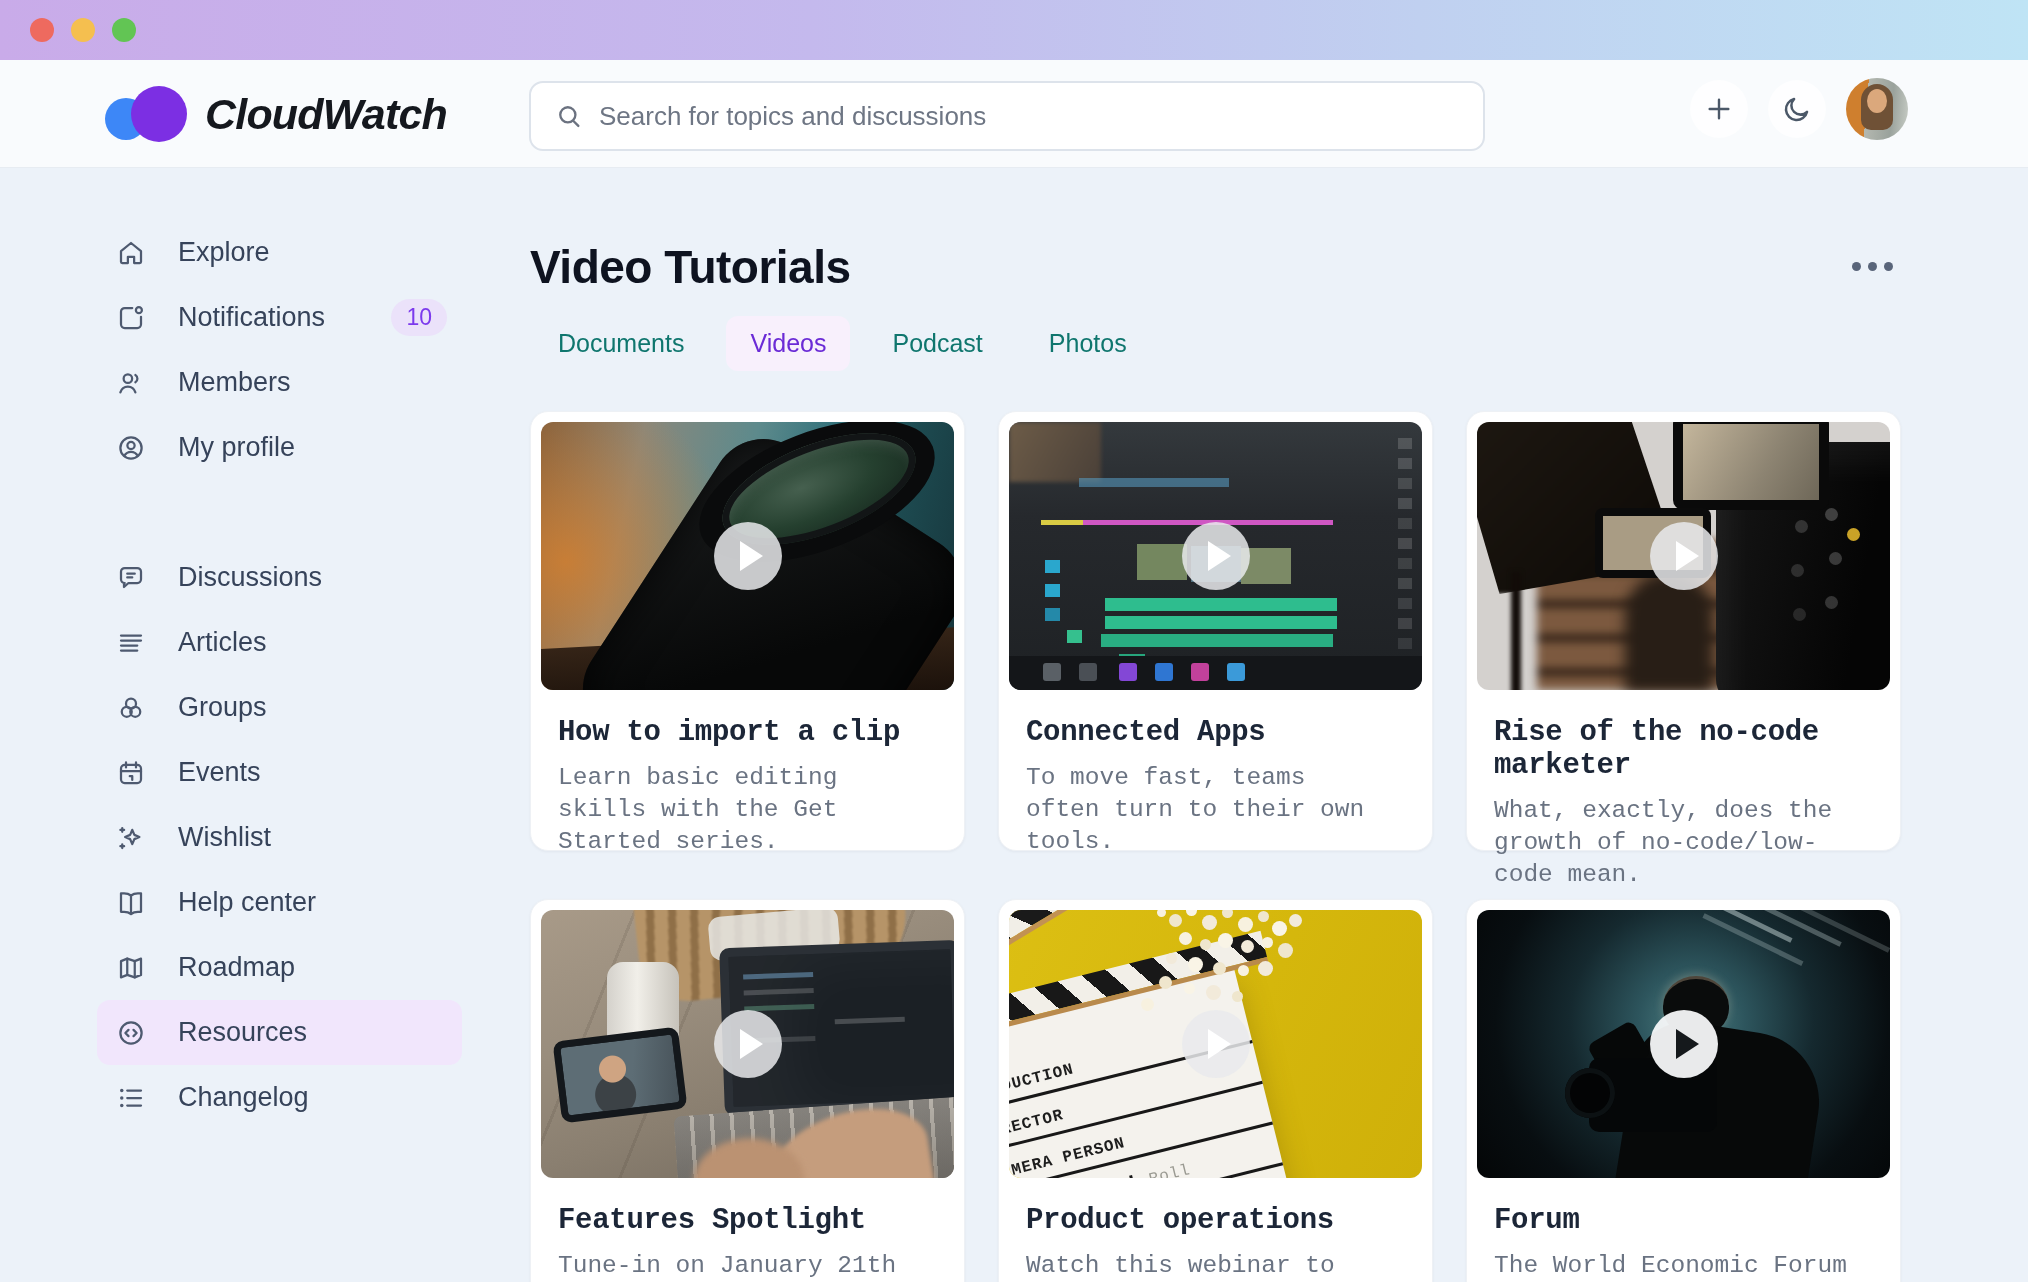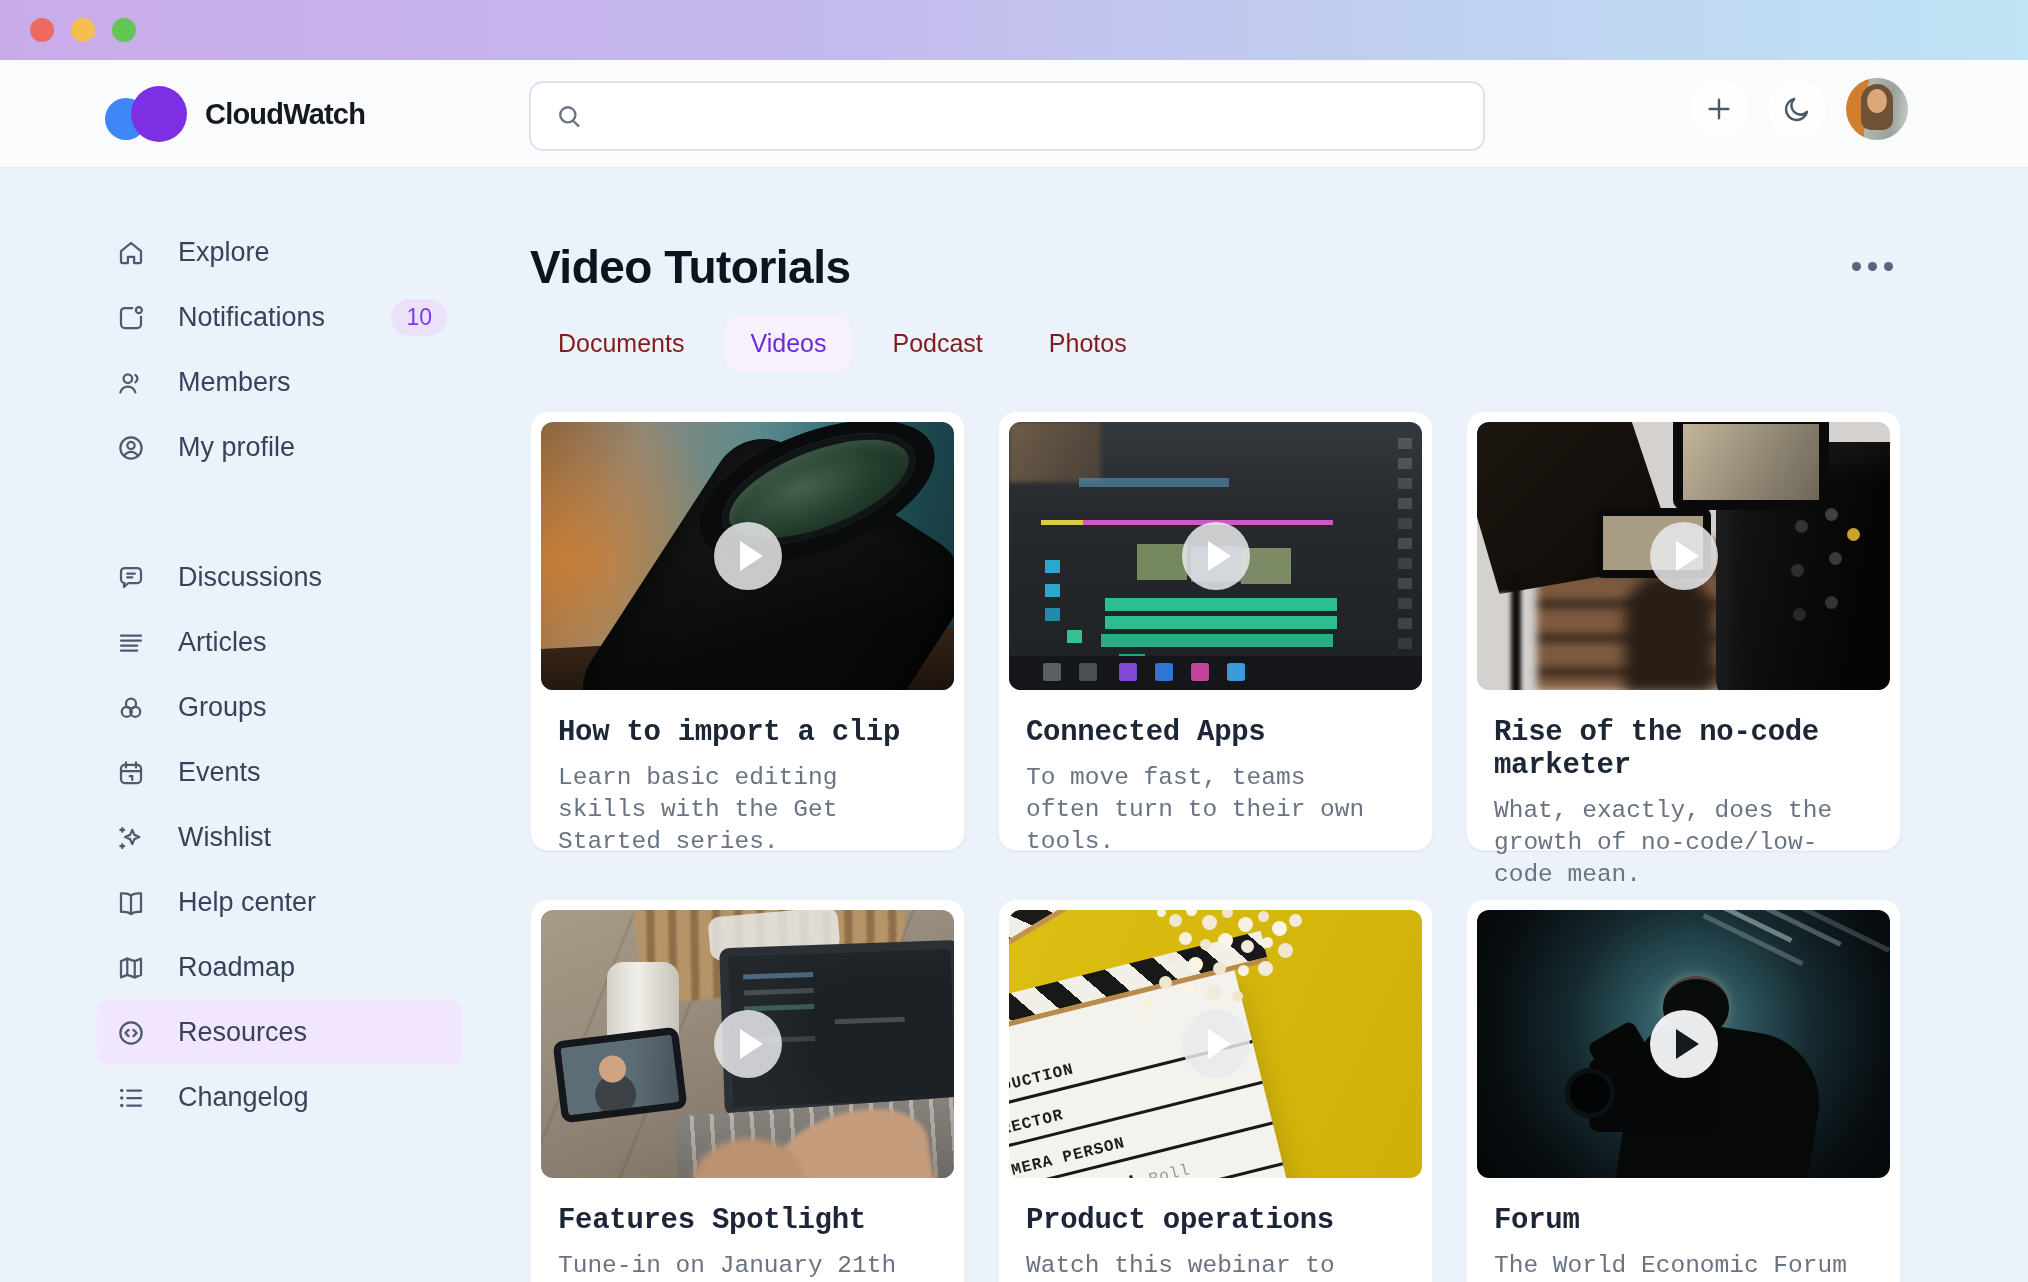--- a/index.html
+++ b/index.html
@@ -12,21 +12,21 @@
   .lights { position:absolute; left:30px; top:18px; display:flex; gap:17px; }
   .light { width:24px; height:24px; border-radius:50%; }
   .light.red{ background:#ee6a5f; } .light.yellow{ background:#f5bf4f; } .light.green{ background:#62c554; }
 
   
   .header { position:absolute; left:0; top:60px; width:2028px; height:108px; background:#f9fbfd; border-bottom:1px solid #e7ecf2; }
   .brand { position:absolute; left:105px; top:22px; display:flex; align-items:center; gap:16px; }
   .logo { position:relative; width:70px; height:64px; }
   .logo .c-blue { position:absolute; left:0; top:16px; width:42px; height:42px; border-radius:50%; background:#3d87f7; }
   .logo .c-purple { position:absolute; left:26px; top:4px; width:56px; height:56px; border-radius:50%; background:#7c2fe3; }
-  .brand-name { font-size:29px; font-weight:700; color:#15181e; letter-spacing:-0.8px; margin-left:14px; }
+  .brand-name { font-size:43px; font-weight:700; color:#15181e; letter-spacing:-0.8px; margin-left:14px;font-style:italic; }
 
   .search { position:absolute; left:529px; top:21px; width:956px; height:70px; background:#ffffff;
     border:2px solid #dde3eb; border-radius:14px; display:flex; align-items:center; padding:0 24px; gap:16px; }
   .search input { border:none; outline:none; flex:1; font-size:26px; color:#334155; background:transparent; font-family:inherit; }
   .search input::placeholder { color:#6e7684; }
   .search svg { flex:0 0 auto; }
 
   .hdr-actions { position:absolute; right:120px; top:18px; display:flex; align-items:center; gap:20px; }
   .icon-btn { width:58px; height:58px; border-radius:50%; background:rgba(255,255,255,.72);
     display:flex; align-items:center; justify-content:center; color:#4b5868; }
@@ -42,21 +42,21 @@
   .nav-item.active { background:#f1e6fc; }
   .nav-icon { width:30px; height:30px; color:#4e5a70; flex:0 0 auto; display:flex; }
   .nav-badge { margin-left:auto; background:#ebe2fa; color:#7c3aed; font-size:23px; padding:5px 15px; border-radius:999px;text-align:right; }
   .nav-gap { height:65px; }
 
   
   .page-title { position:absolute; left:530px; top:240px; font-size:46px; font-weight:800; color:#0e1320; letter-spacing:-0.5px; }
   .page-menu { position:absolute; left:1852px; top:262px; display:flex; gap:7px; cursor:pointer; }
   .page-menu i { width:9px; height:9px; border-radius:50%; background:#59657a; }
   .tabs { position:absolute; left:534px; top:316px; display:flex; gap:18px; }
-  .tab { padding:13px 24px; font-size:25px; color:#7f1d1d; border-radius:12px; cursor:pointer; }
+  .tab { padding:13px 24px; font-size:25px; color:#0f766e; border-radius:12px; cursor:pointer; }
   .tab.active { background:#f8f0fc; color:#6b2bd6; font-weight:400; }
 
   
   .cards { position:absolute; left:530px; top:411px; display:grid; grid-template-columns:repeat(3,435px); column-gap:33px; row-gap:48px; }
   .card { width:435px; height:440px; background:#ffffff; border:1px solid #eef1f5; border-radius:18px; padding:10px;
     box-shadow:0 1px 3px rgba(16,24,40,.05);font-family:Liberation Mono, monospace; }
   .card-title { margin:26px 14px 0 17px; font-size:29px; font-weight:700; color:#1c2637; letter-spacing:-0.3px; }
   .card-desc { margin:13px 30px 0 17px; font-size:24.5px; color:#6a7382; line-height:32px; }
 
   .thumb { position:relative; width:413px; height:268px; border-radius:12px; overflow:hidden; cursor:pointer; }
@@ -189,20 +189,21 @@
         <span class="c-purple"></span>
     </span>
     <span class="brand-name">CloudWatch</span>
   </div>
 
   <div class="search">
     <svg width="28" height="28" viewBox="0 0 24 24" fill="none" stroke="#6b7280" stroke-width="2" stroke-linecap="round">
       <circle cx="11" cy="11" r="6.5"></circle>
         <path d="M16 16.5 20 20.5"></path>
     </svg>
+    <input type="text" value="" placeholder="Search for topics and discussions" style="">
   </div>
 
   <div class="hdr-actions">
     <div class="icon-btn">
       <svg width="32" height="32" viewBox="0 0 24 24" fill="none" stroke="#4b5868" stroke-width="1.8" stroke-linecap="round">
         <path d="M12 5v14M5 12h14"></path>
       </svg>
     </div>
     <div class="icon-btn">
       <svg width="32" height="32" viewBox="0 0 24 24" fill="none" stroke="#4b5868" stroke-width="1.9" stroke-linejoin="round">

